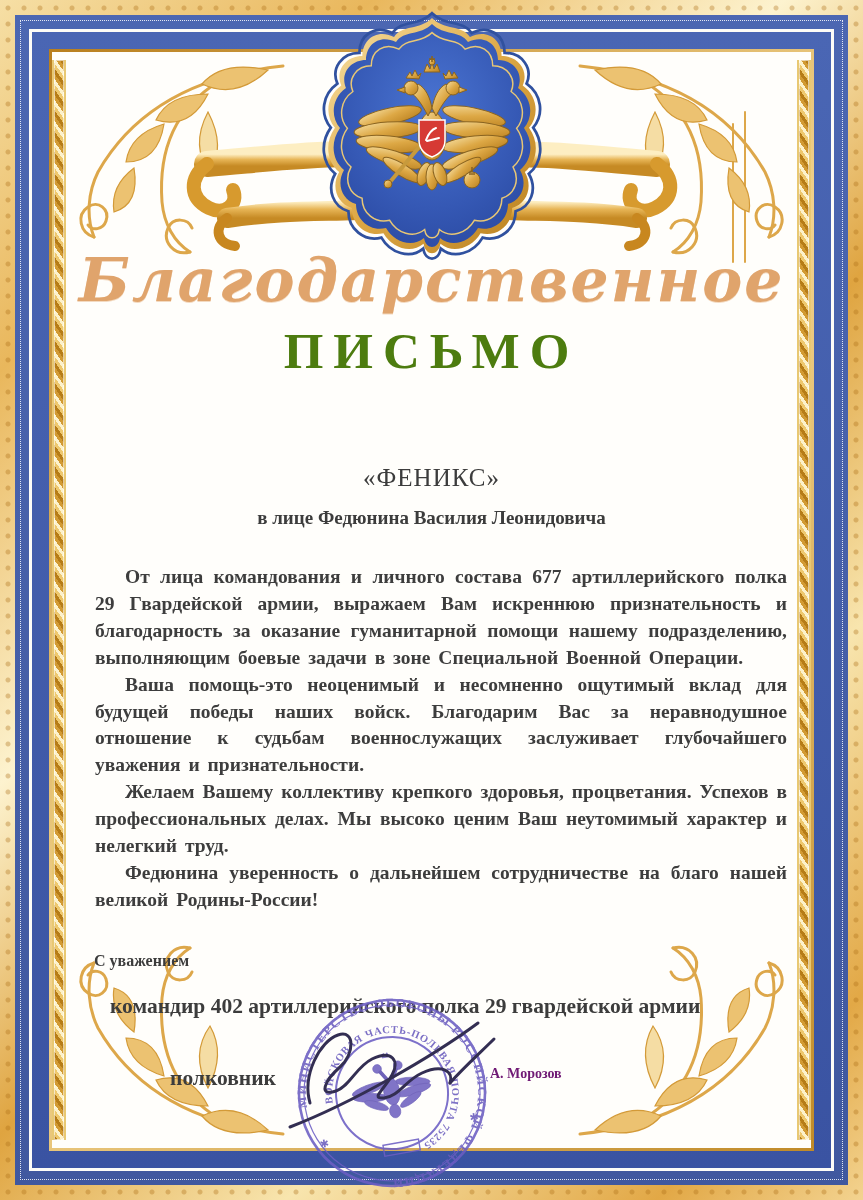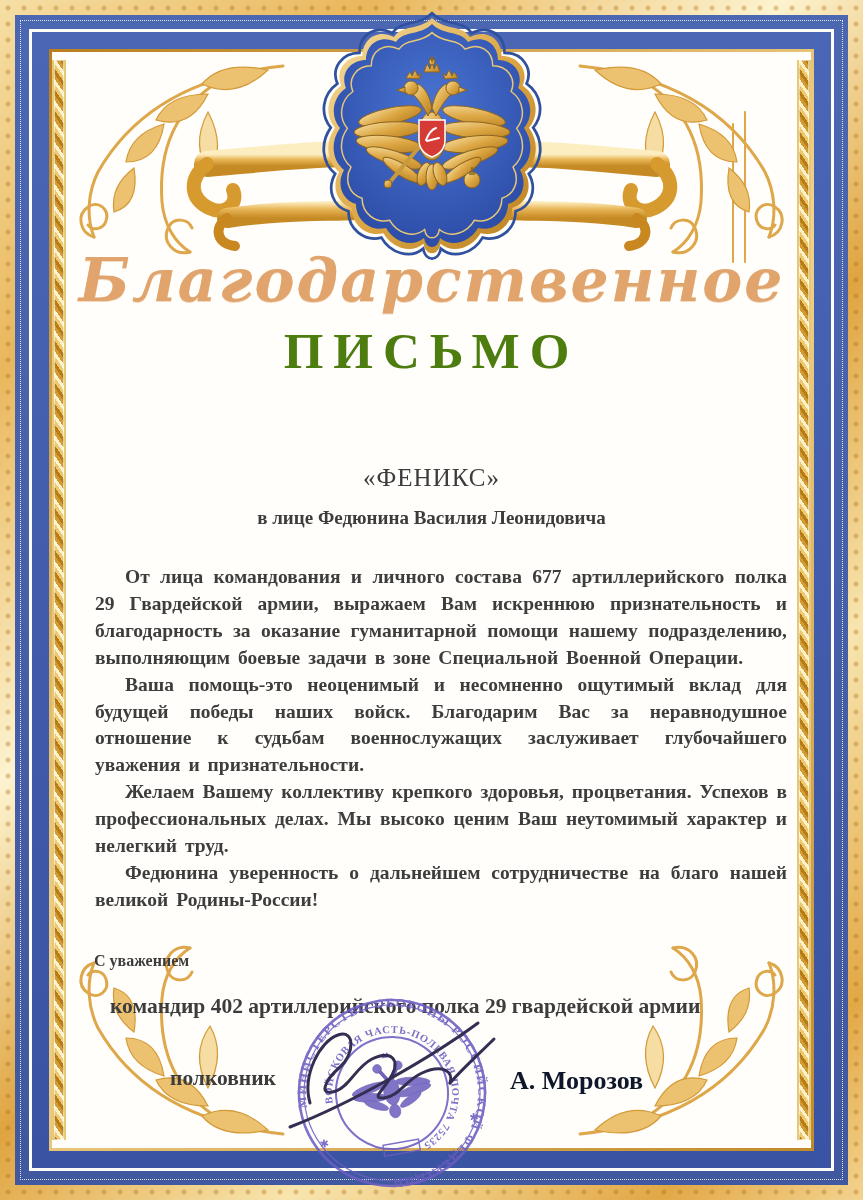--- a/index.html
+++ b/index.html
@@ -51,21 +51,21 @@
     font-weight:bold; font-stretch:condensed; }
   .org1 { top:368px; font-size:25px; font-weight:bold; letter-spacing:1px; }
   .org2 { top:412px; font-size:25px; font-weight:normal; letter-spacing:1px; }
   .recipient { top:455px; font-size:19px; font-weight:bold; }
   .body-text { position:absolute; top:512px; left:43px; right:24px; }
   .body-text p { font-size:19.5px; line-height:1.38; font-weight:bold; color:#3d3d3d;
     text-align:justify; text-indent:30px; word-spacing:3px; }
   .closing { position:absolute; top:900px; left:42px; font-size:16px; font-weight:bold; color:#3c3c3c; }
   .commander { position:absolute; top:942px; left:58px; font-size:21.5px; font-weight:bold; color:#3c3c3c; }
   .rank { position:absolute; top:1014px; left:118px; font-size:21.5px; font-weight:bold; color:#3c3c3c; }
-  .sig-name { position:absolute; top:1014px; left:458px; font-size:26px; font-weight:bold; color:#0f172a; }
+  .sig-name { position:absolute; top:1014px; left:438px; font-size:14px; font-weight:bold; color:#701a75; }
   
   .stamp-wrap { position:absolute; left:282px; top:985px; width:220px; height:215px;
     z-index:6; }
   .stamp-wrap svg { overflow:visible; }
 </style>
 </head>
 <body>
 
 <div class="page">
 

